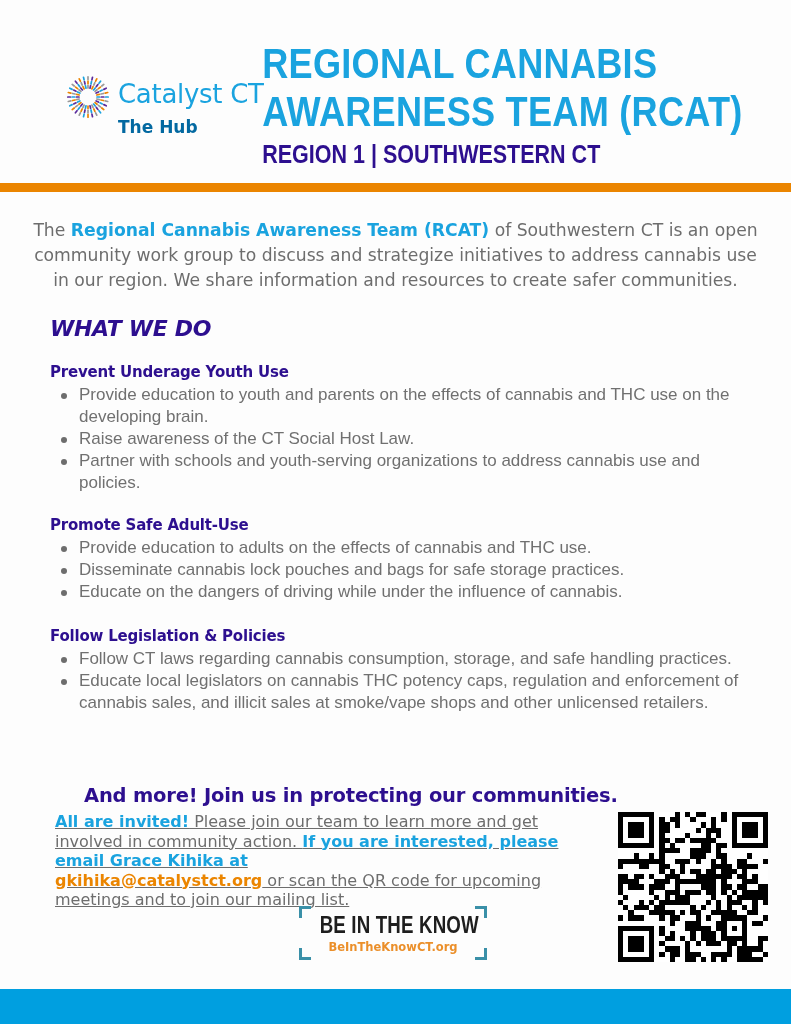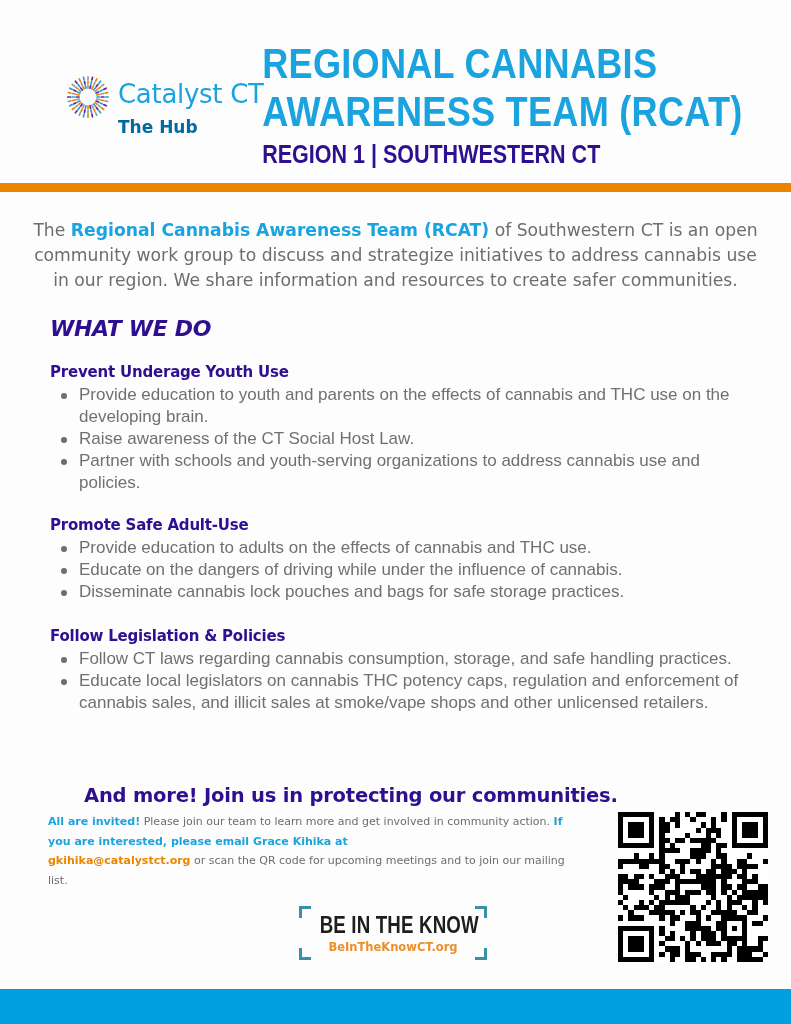--- a/index.html
+++ b/index.html
@@ -25,21 +25,21 @@
 
   .what-title { position: absolute; left: 50px; top: 316px; font-size: 22px; font-weight: bold; font-style: italic; color: #2d0f8f; letter-spacing: -0.3px; }
 
   .section { position: absolute; left: 50px; width: 690px; }
   .section-title { font-size: 15px; font-weight: bold; color: #2d0f8f; line-height: 20px; letter-spacing: -0.2px; }
   .section ul { margin: 2px 0 0 0; padding: 0 0 0 29px; list-style: none; }
   .section li { position: relative; font-family: Liberation Sans, sans-serif; font-size: 17px; line-height: 22px; color: #707070; margin: 0; }
   .section li::before { content: ""; position: absolute; left: -18px; top: 9px; width: 6px; height: 6px; border-radius: 50%; background: #6d6d6d; }
 
   .cta-title { position: absolute; left: 48px; top: 784px; font-size: 19.5px; font-weight: bold; color: #2d0f8f; white-space: nowrap; letter-spacing: -0.2px; margin-left: 36px; }
-  .cta-body { position: absolute; left: 48px; top: 812px; width: 530px; font-size: 11px; line-height: 19.5px; color: #6d6d6d; }
+  .cta-body { position: absolute; left: 55px; top: 812px; width: 530px; font-size: 16px; line-height: 19.5px; color: #6d6d6d; text-decoration: underline; }
   .cta-body .blue { color: #1aa3df; font-weight: bold; }
   .cta-body .orange { color: #eb8500; font-weight: bold; }
 
   .bitk { position: absolute; left: 299px; top: 906px; width: 188px; height: 54px; }
   .bitk .corner { position: absolute; width: 9px; height: 9px; border-color: #3a90a8; border-style: solid; }
   .bitk .tl { left: 0; top: 0; border-width: 3px 0 0 3px; }
   .bitk .tr { right: 0; top: 0; border-width: 3px 3px 0 0; }
   .bitk .bl { left: 0; bottom: 0; border-width: 0 0 3px 3px; }
   .bitk .br { right: 0; bottom: 0; border-width: 0 3px 3px 0; }
   .bitk-main { position: absolute; left: 0; width: 188px; top: 5px; text-align: center; font-family: "Liberation Sans", sans-serif; font-weight: bold; font-size: 24px; color: #1e1e1e; transform: scaleX(0.78); letter-spacing: 0.2px; white-space: nowrap; }
@@ -166,22 +166,22 @@
     <li>Provide education to youth and parents on the effects of cannabis and THC use on the developing brain.</li>
     <li>Raise awareness of the CT Social Host Law.</li>
     <li>Partner with schools and youth-serving organizations to address cannabis use and policies.</li>
   </ul>
 </div>
 
 <div class="section" style="top:515px;">
   <div class="section-title">Promote Safe Adult-Use</div>
   <ul>
     <li>Provide education to adults on the effects of cannabis and THC use.</li>
+    <li>Disseminate cannabis lock pouches and bags for safe storage practices.</li>
     <li>Educate on the dangers of driving while under the influence of cannabis.</li>
-    <li>Disseminate cannabis lock pouches and bags for safe storage practices.</li>
   </ul>
 </div>
 
 <div class="section" style="top:626px;">
   <div class="section-title">Follow Legislation &amp; Policies</div>
   <ul>
     <li>Follow CT laws regarding cannabis consumption, storage, and safe handling practices.</li>
     <li>Educate local legislators on cannabis THC potency caps, regulation and enforcement of cannabis sales, and illicit sales at smoke/vape shops and other unlicensed retailers.</li>
   </ul>
 </div>

